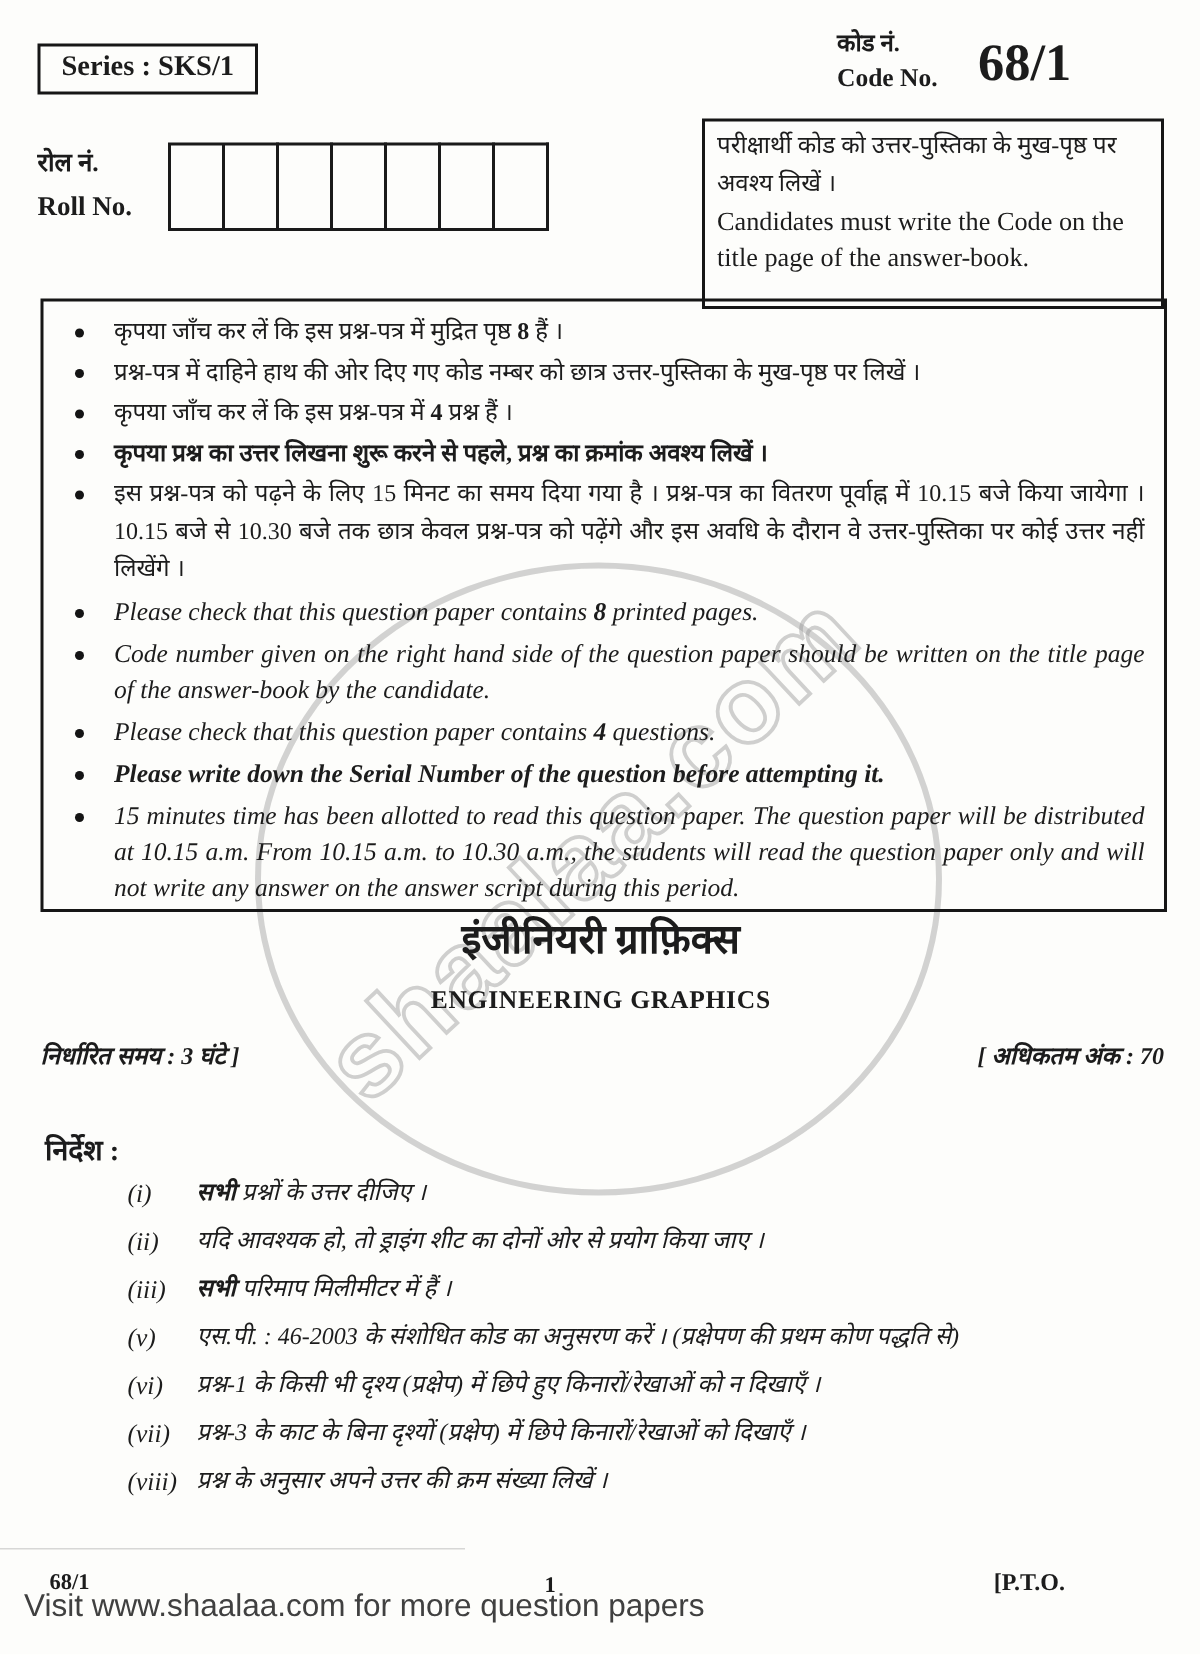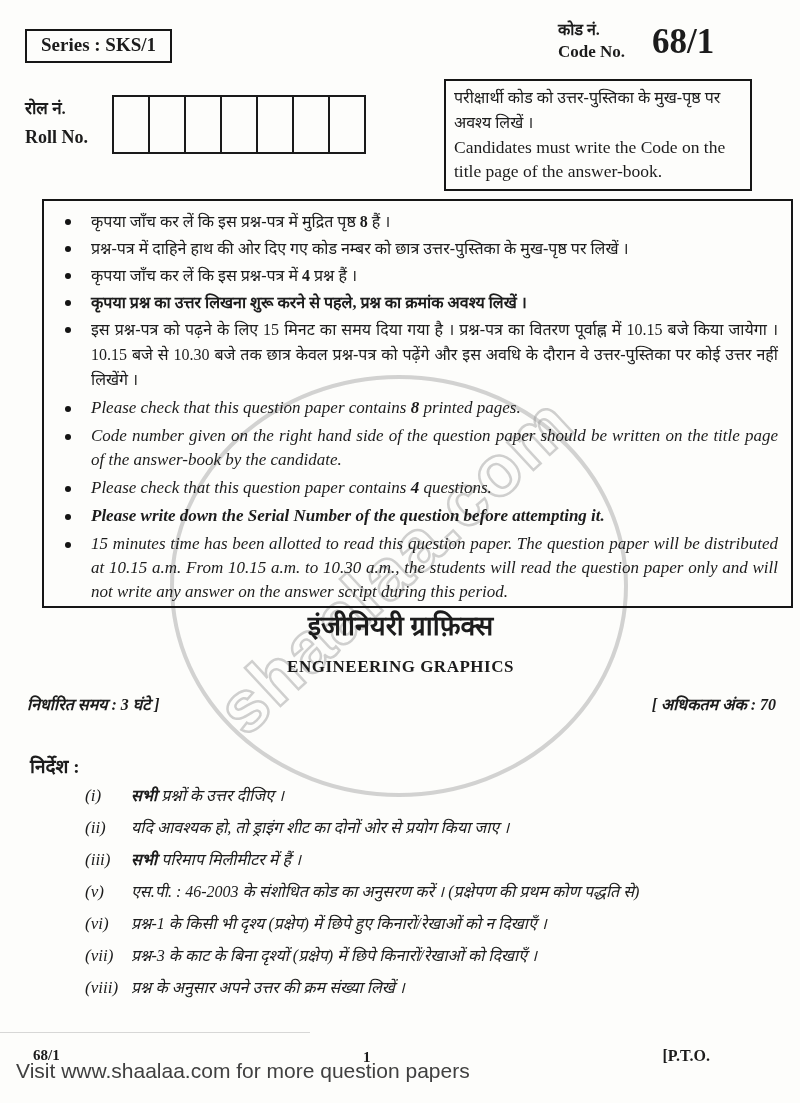--- a/index.html
+++ b/index.html
@@ -36,29 +36,29 @@
   .code-en { font-weight:bold; font-size:17px; }
   .code-value { position:absolute; left:652px; top:22px; font-weight:bold; font-size:35px; }
 
   .roll-hi { position:absolute; left:25px; top:96px; font-weight:bold; font-size:17px; }
   .roll-en { position:absolute; left:25px; top:127px; font-weight:bold; font-size:18px; }
   .roll-boxes { position:absolute; left:112px; top:95px; display:flex; }
   .roll-cell { width:34px; height:55px; border:2px solid #1a1a1a; background:transparent; }
   .roll-cell + .roll-cell { border-left:none; }
 
   .info-box {
-    position:absolute; left:444px; top:79px; width:288px;
-    border:2px solid #161616; padding:4px 8px 6px 8px;
+    position:absolute; left:468px; top:79px; width:288px;
+    border:2px solid #161616; padding:4px 8px 21px 8px;
   }
   .info-hi { font-size:16px; line-height:25px; }
   .info-en { font-size:17.5px; line-height:24px; }
 
   
   .notice-box {
-    position:absolute; left:42px; top:199px; width:747px; height:399px;
+    position:absolute; left:27px; top:199px; width:747px; height:399px;
     border:2px solid #161616; overflow:hidden; padding-top:6px;
   }
   .brow { display:flex; margin-top:2px; }
   .brow.en { margin-top:4px;font-style:italic; }
   .dot { flex:none; width:6px; height:6px; border-radius:50%; background:#141414; margin:10px 20px 0 21px; }
   .btxt { flex:1; padding-right:13px; }
   .brow.hi-row .btxt { font-size:16px; line-height:25px; }
   .brow.en .btxt { font-size:17px; line-height:24px; }
   .bold-row .btxt { font-weight:bold; }
   .just .btxt { text-align:justify; }

